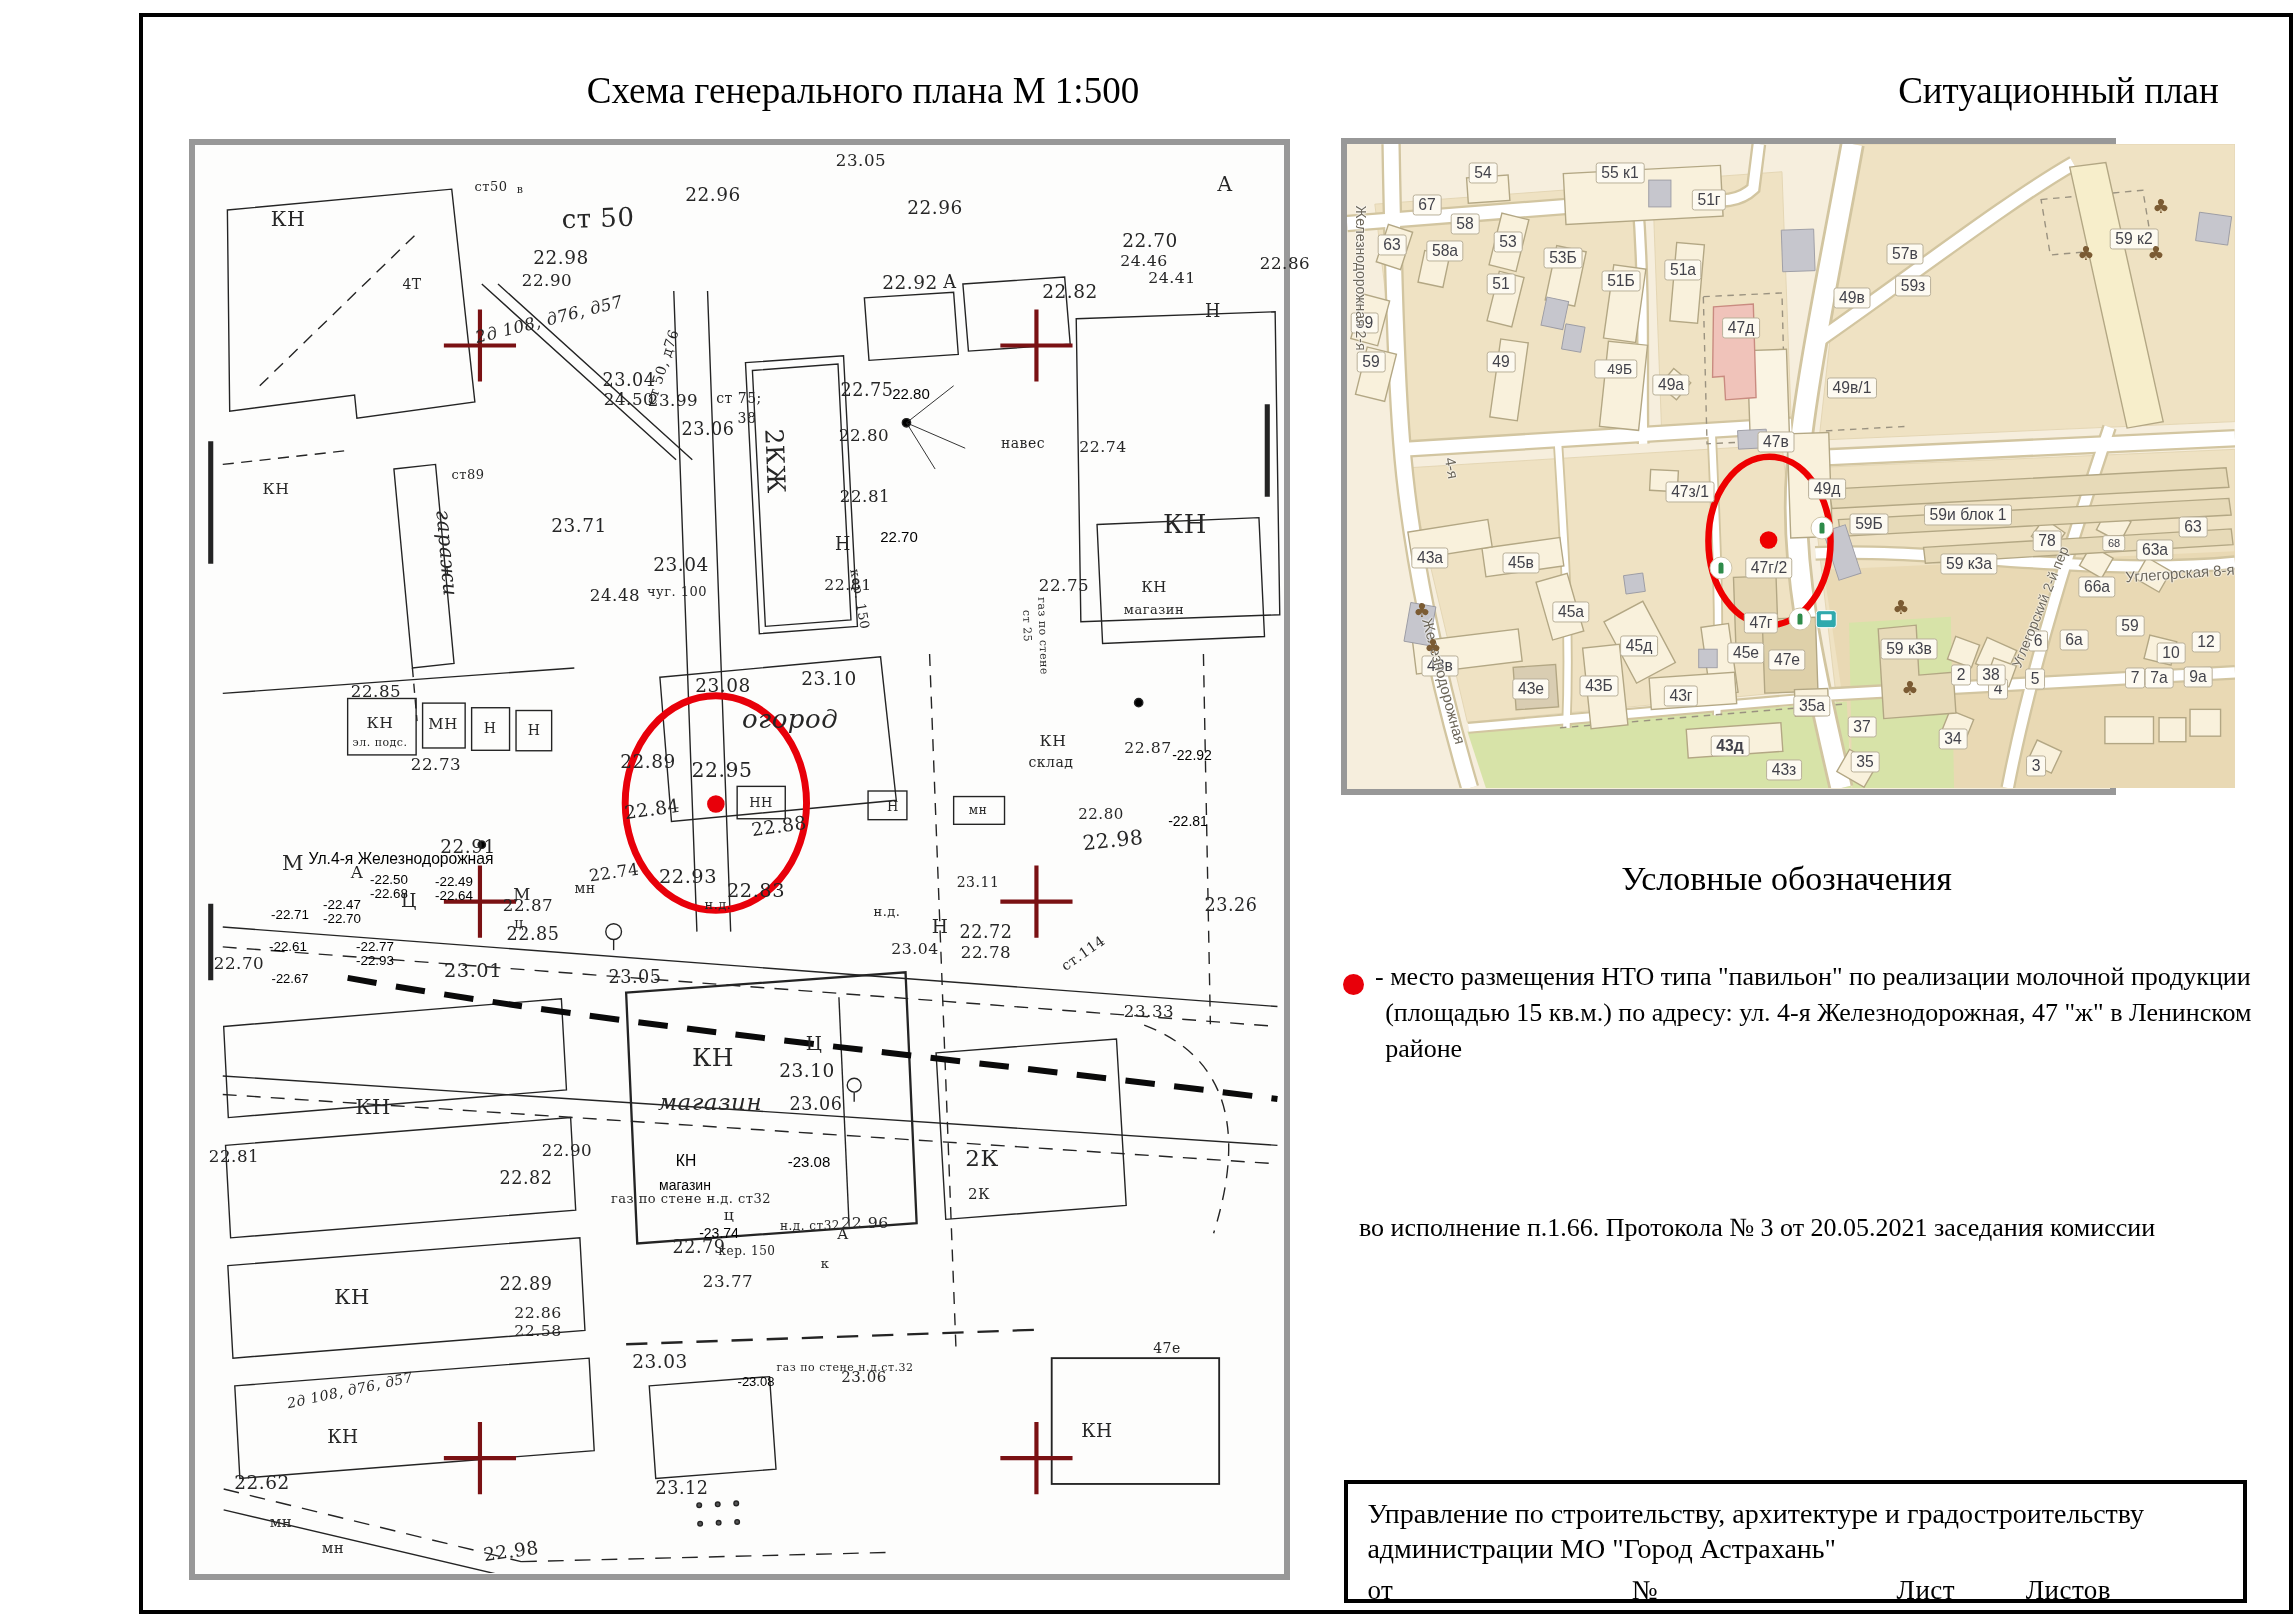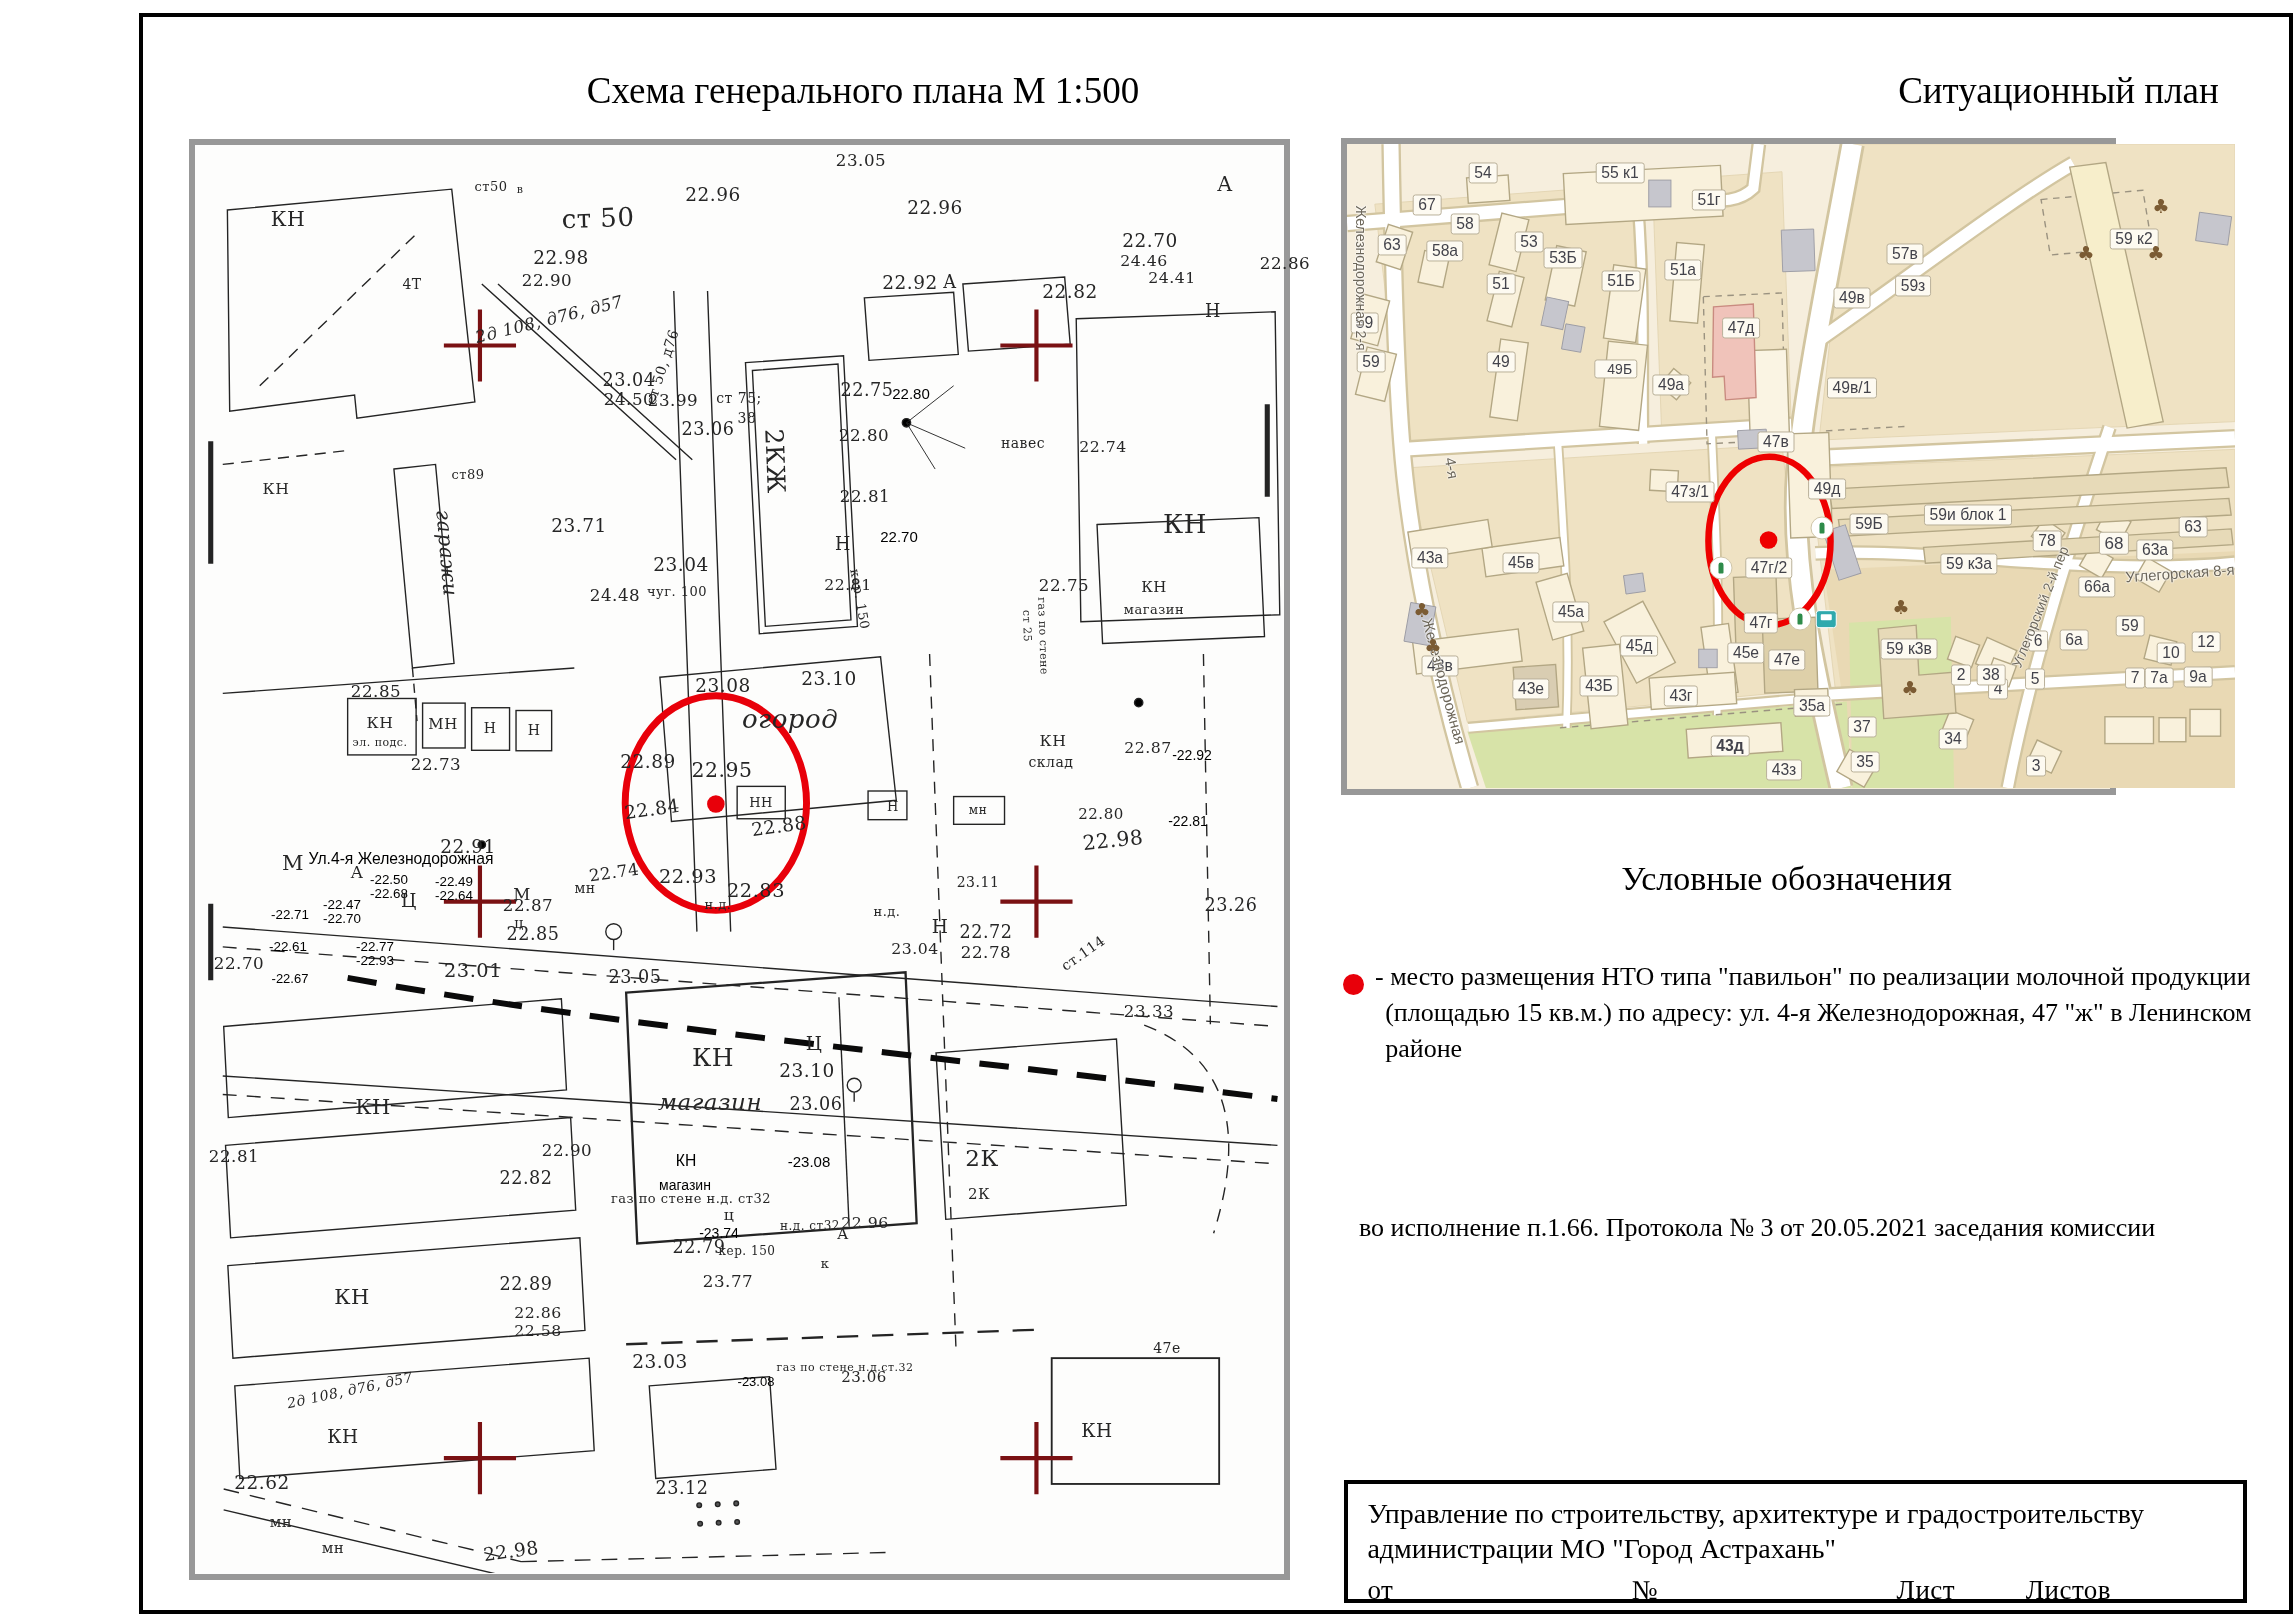--- a/index.html
+++ b/index.html
@@ -411,21 +411,21 @@
       <circle cx="911" cy="856" r="19" fill="#ee0000"></circle>
     </g>
   </svg>
   <div class="lbl-layer" id="sitplan-labels">
       <span class="slabel" style="left: 136px; top: 29px; font-size: 15.7px;">54</span>
       <span class="slabel" style="left: 273px; top: 29px; font-size: 15.7px;">55 к1</span>
       <span class="slabel" style="left: 80px; top: 61px; font-size: 15.7px;">67</span>
       <span class="slabel" style="left: 118px; top: 80px; font-size: 15.7px;">58</span>
       <span class="slabel" style="left: 45px; top: 101px; font-size: 15.7px;">63</span>
       <span class="slabel" style="left: 98px; top: 107px; font-size: 15.7px;">58а</span>
-      <span class="slabel" style="left: 161px; top: 98px; font-size: 15.7px; margin-left: 21px;">53</span>
+      <span class="slabel" style="left: 161px; top: 98px; font-size: 15.7px;">53</span>
       <span class="slabel" style="left: 216px; top: 114px; font-size: 15.7px;">53Б</span>
       <span class="slabel" style="left: 274px; top: 137px; font-size: 15.7px;">51Б</span>
       <span class="slabel" style="left: 336px; top: 126px; font-size: 15.7px;">51а</span>
       <span class="slabel" style="left: 154px; top: 140px; font-size: 15.7px;">51</span>
       <span class="slabel" style="left: 362px; top: 56px; font-size: 15.7px;">51г</span>
       <span class="slabel" style="left: 17.6px; top: 179px; font-size: 15.7px;">59</span>
       <span class="slabel" style="left: 24px; top: 218px; font-size: 15.7px;">59</span>
       <span class="slabel" style="left: 154px; top: 218px; font-size: 15.7px;">49</span>
       <span class="slabel" style="left: 269px; top: 225px; font-size: 14px; padding-left: 12px;">49Б</span>
       <span class="slabel" style="left: 324px; top: 241px; font-size: 15.7px;">49а</span>
@@ -458,21 +458,21 @@
       <span class="slabel" style="left: 383px; top: 602px; font-size: 15.7px; font-weight: bold;">43д</span>
       <span class="slabel" style="left: 437px; top: 626px; font-size: 15.7px;">43з</span>
       <span class="slabel" style="left: 515px; top: 583px; font-size: 15.7px;">37</span>
       <span class="slabel" style="left: 518px; top: 618px; font-size: 15.7px;">35</span>
       <span class="slabel" style="left: 606px; top: 595px; font-size: 15.7px;">34</span>
       <span class="slabel" style="left: 614px; top: 531px; font-size: 15.7px;">2</span>
       <span class="slabel" style="left: 651px; top: 545px; font-size: 15.7px;">4</span>
       <span class="slabel" style="left: 689px; top: 622px; font-size: 15.7px;">3</span>
       <span class="slabel" style="left: 644px; top: 531px; font-size: 15.7px;">38</span>
       <span class="slabel" style="left: 700px; top: 397px; font-size: 15.7px;">78</span>
-      <span class="slabel" style="left: 767px; top: 399px; font-size: 17px;">68</span>
+      <span class="slabel" style="left: 767px; top: 399px; font-size: 11px;">68</span>
       <span class="slabel" style="left: 750px; top: 443px; font-size: 15.7px;">66а</span>
       <span class="slabel" style="left: 846px; top: 383px; font-size: 15.7px;">63</span>
       <span class="slabel" style="left: 808px; top: 406px; font-size: 15.7px;">63а</span>
       <span class="slabel" style="left: 783px; top: 482px; font-size: 15.7px;">59</span>
       <span class="slabel" style="left: 691px; top: 497px; font-size: 15.7px;">6</span>
       <span class="slabel" style="left: 727px; top: 496px; font-size: 15.7px;">6а</span>
       <span class="slabel" style="left: 859px; top: 498px; font-size: 15.7px;">12</span>
       <span class="slabel" style="left: 824px; top: 509px; font-size: 15.7px;">10</span>
       <span class="slabel" style="left: 688px; top: 535px; font-size: 15.7px;">5</span>
       <span class="slabel" style="left: 788px; top: 534px; font-size: 15.7px;">7</span>

